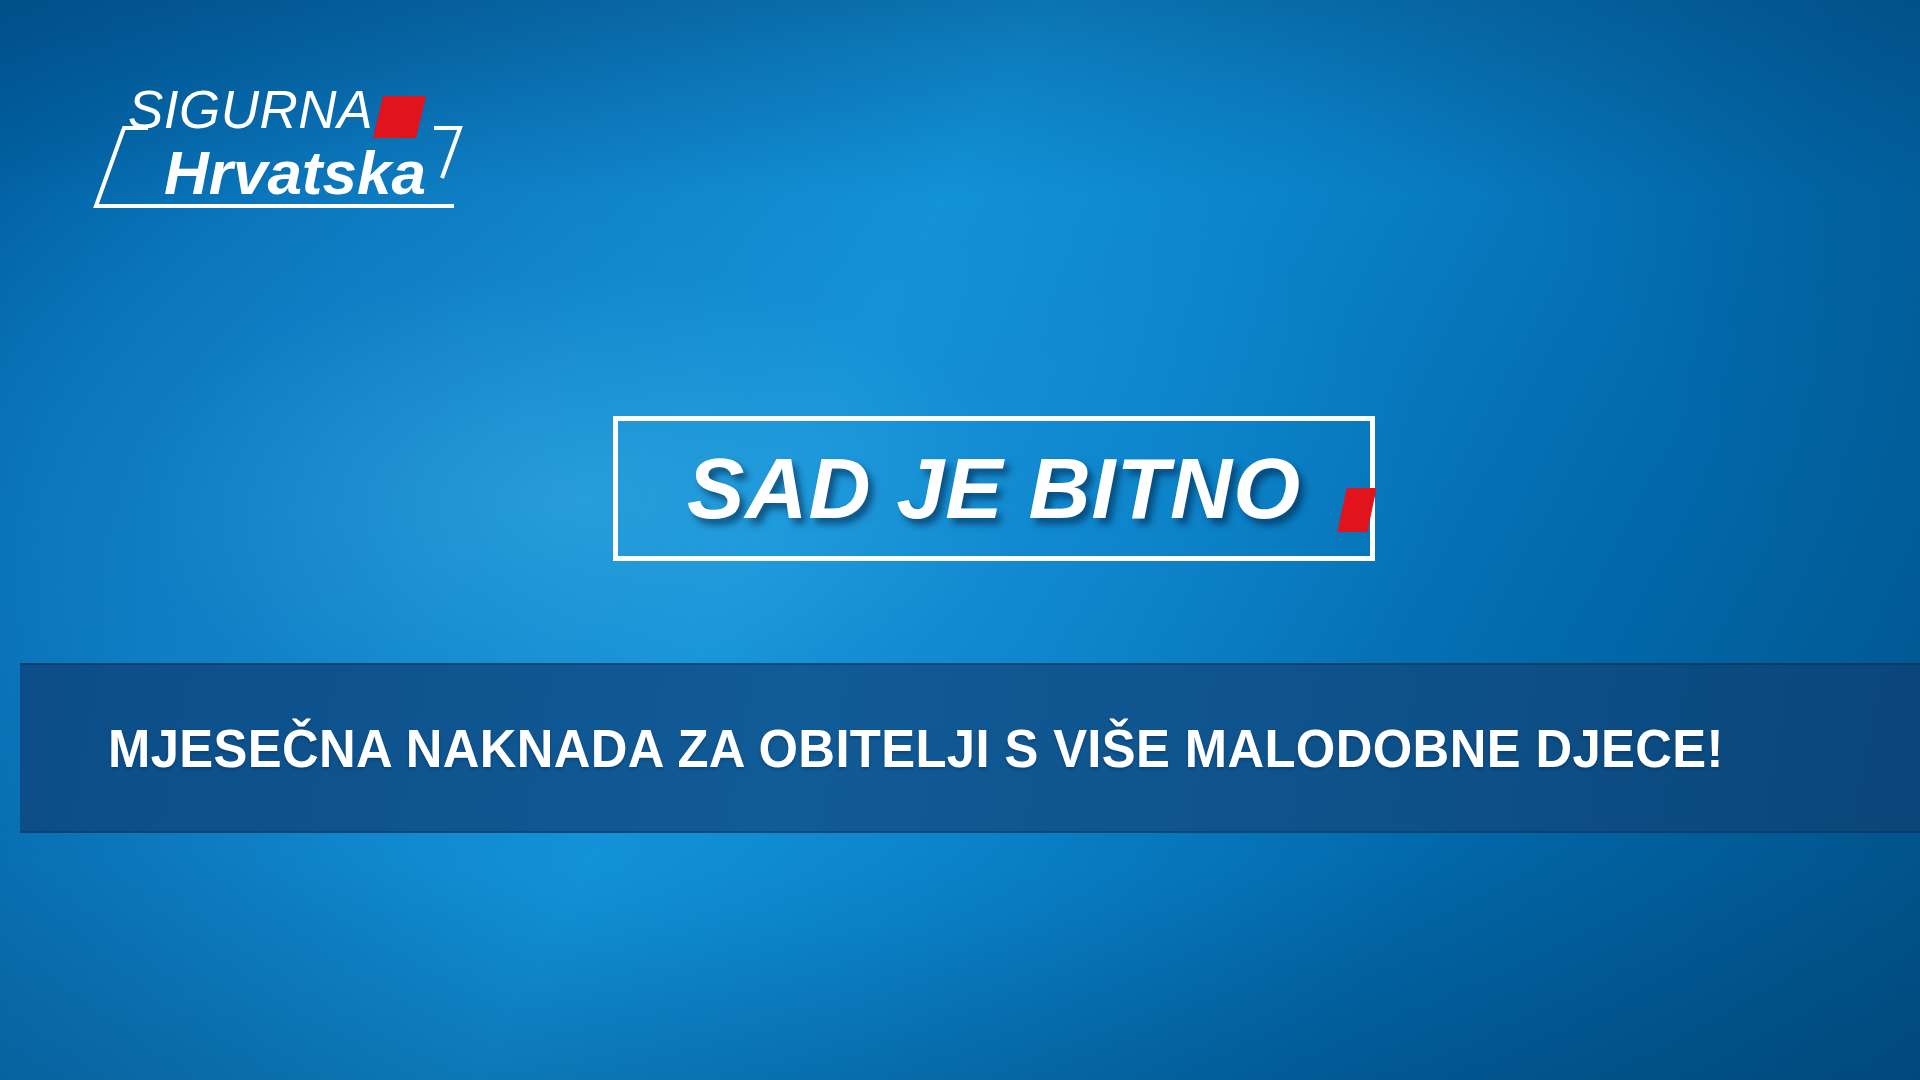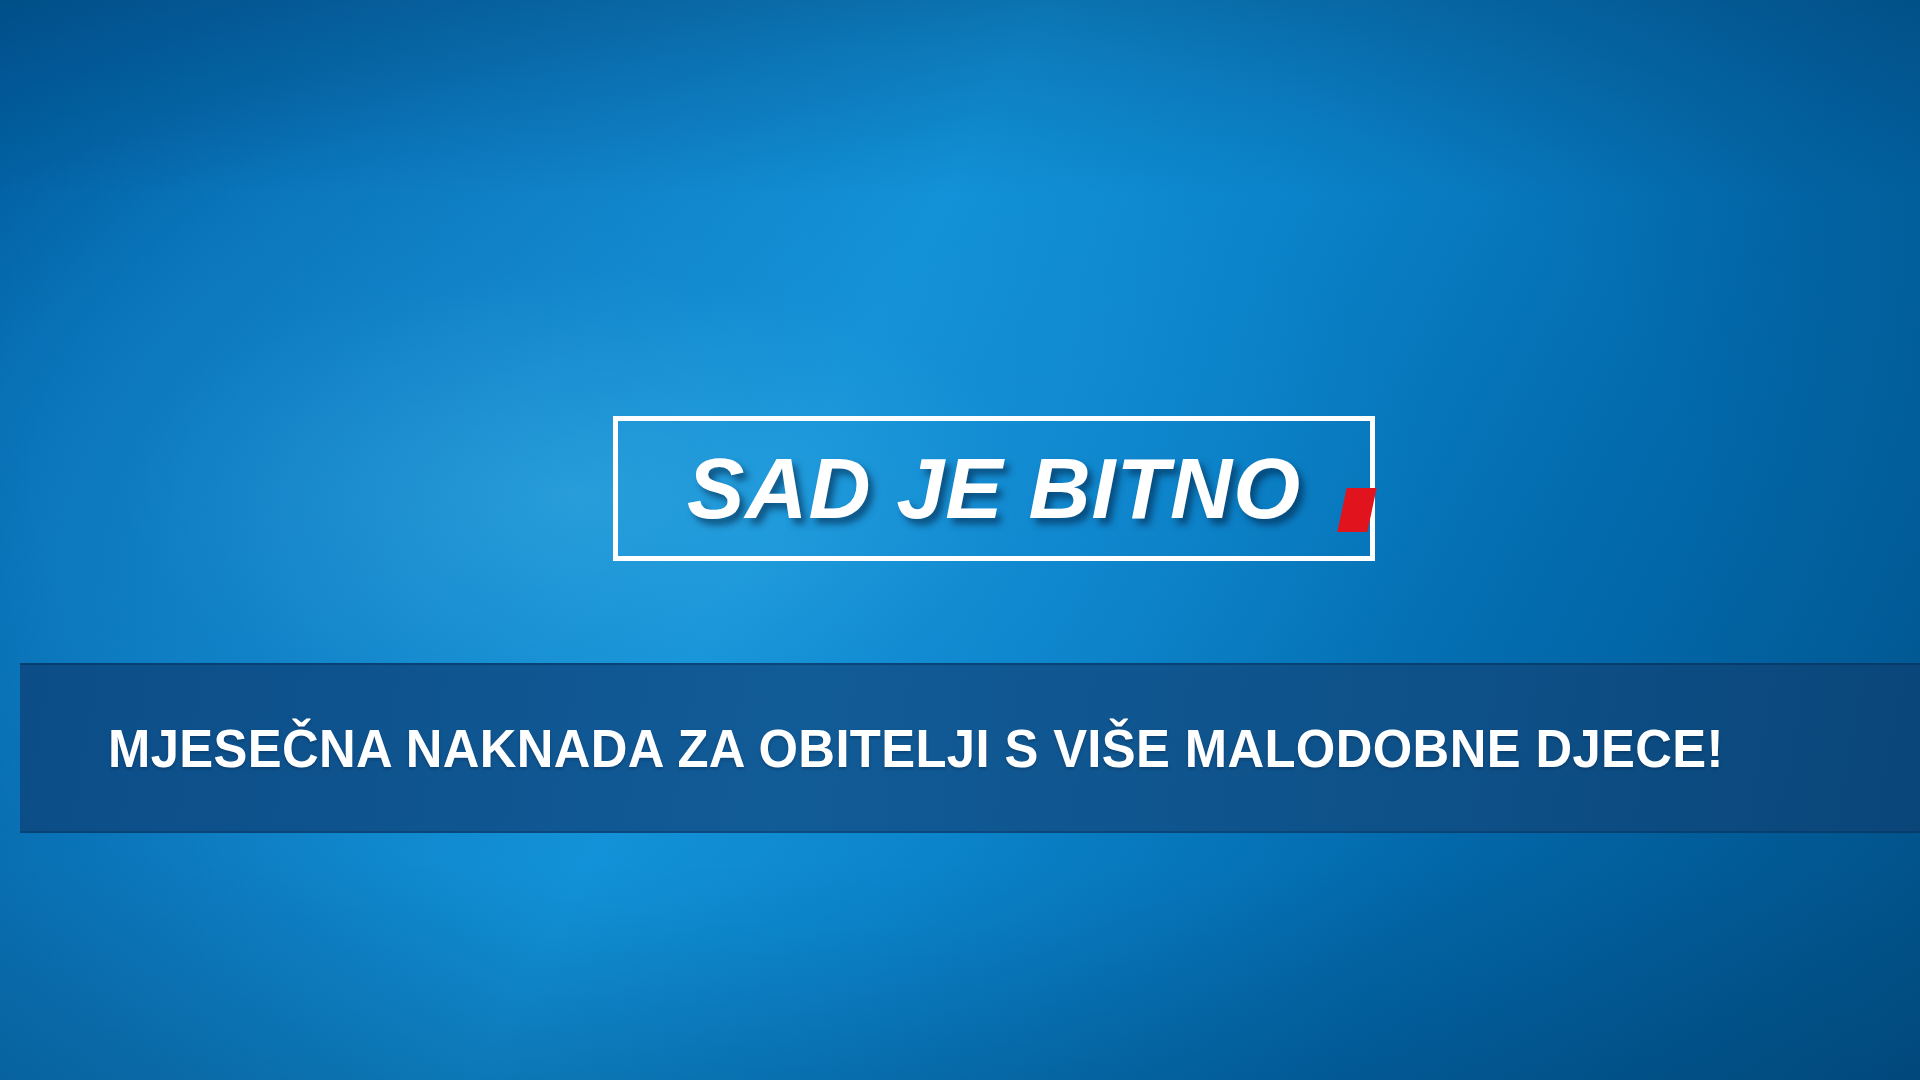--- a/index.html
+++ b/index.html
@@ -205,20 +205,36 @@
 </head>
 <body>
 
 <div id="poster">
 
   <div class="bg-base"></div>
   <div class="bg-glow"></div>
   <div class="bg-vignette"></div>
   <div class="bg-topshade"></div>
 
+  <div class="sigurna-logo">
+    <svg viewBox="0 0 400 140" xmlns="http://www.w3.org/2000/svg">
+
+      <g stroke="#ffffff" stroke-width="4" fill="none">
+        <path d="M 62 56 L 38 56 L 10 134 L 368 134"></path>
+        <path d="M 348 56 L 374 56 L 356 106"></path>
+      </g>
+
+      <g>
+        <polygon points="297,24 340,24 330,66 287,66" fill="#e1131d"></polygon>
+      </g>
+
+      <text class="sig-word" x="42" y="56">SIGURNA</text>
+      <text class="hrv-word" x="78" y="122">Hrvatska</text>
+    </svg>
+  </div>
 
   <div class="headline-wrap">
     <div class="headline-box"></div>
     <div class="headline-text">SAD JE BITNO</div>
     <div class="headline-dot"></div>
   </div>
 
   <div class="banner">
     <div class="banner-topline"></div>
     <div class="banner-text">MJESEČNA NAKNADA ZA OBITELJI S VIŠE MALODOBNE DJECE!</div>

